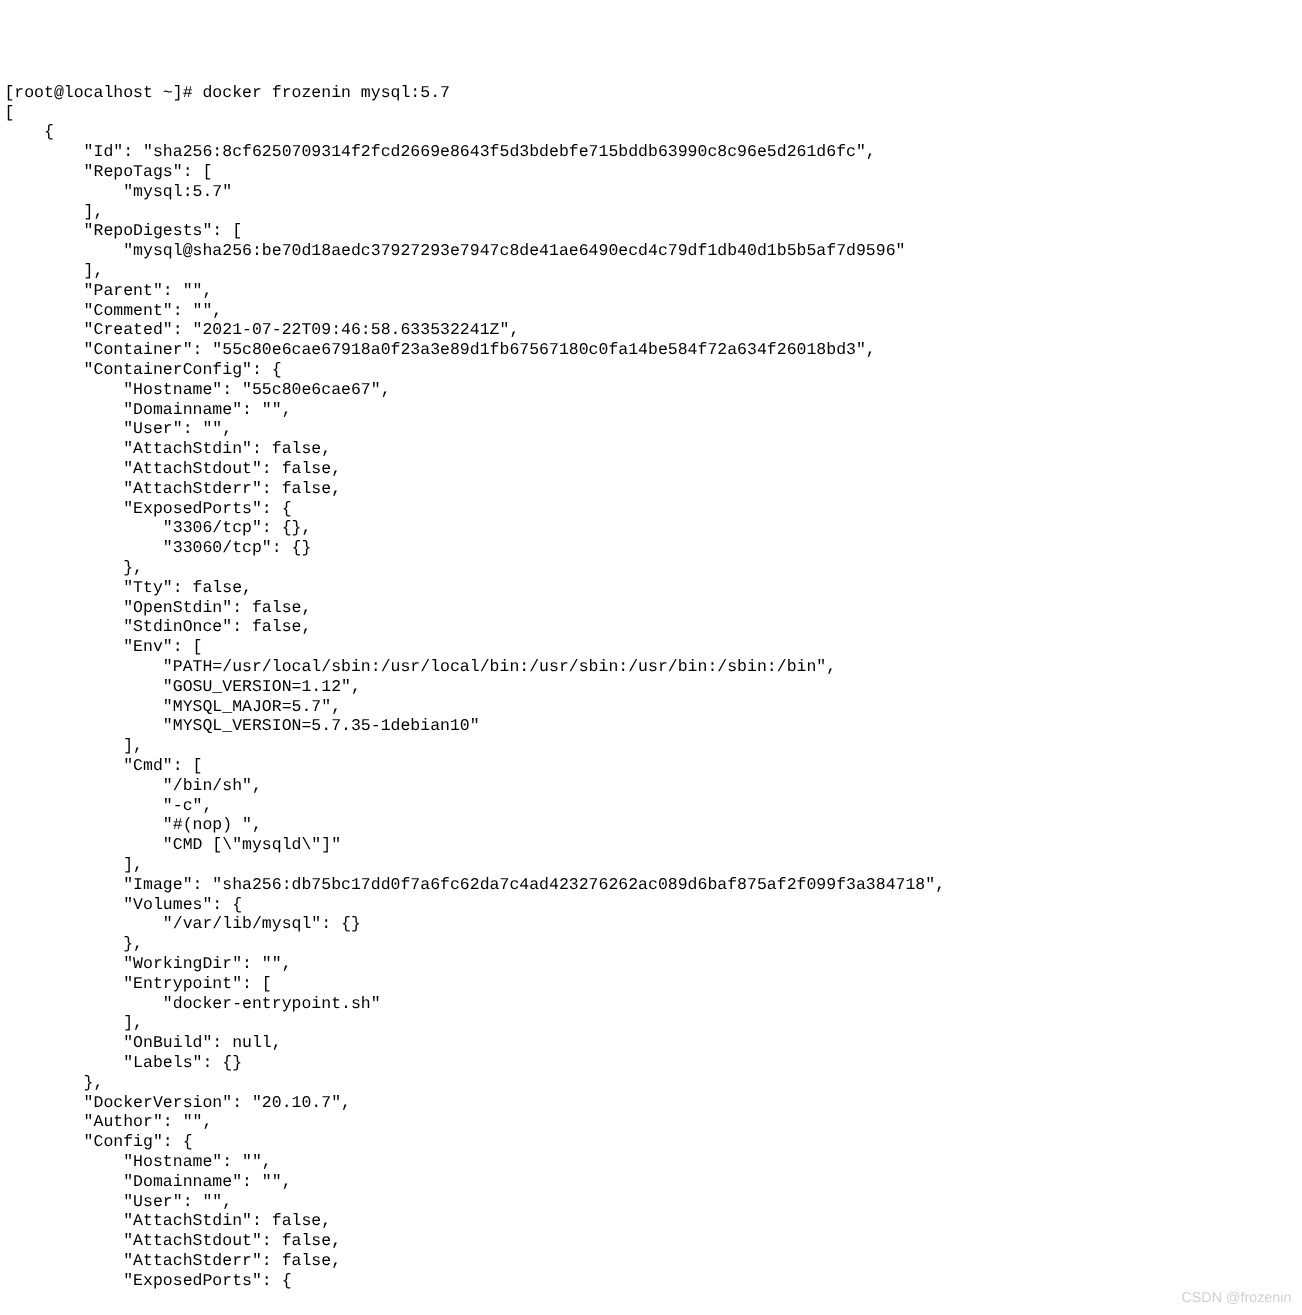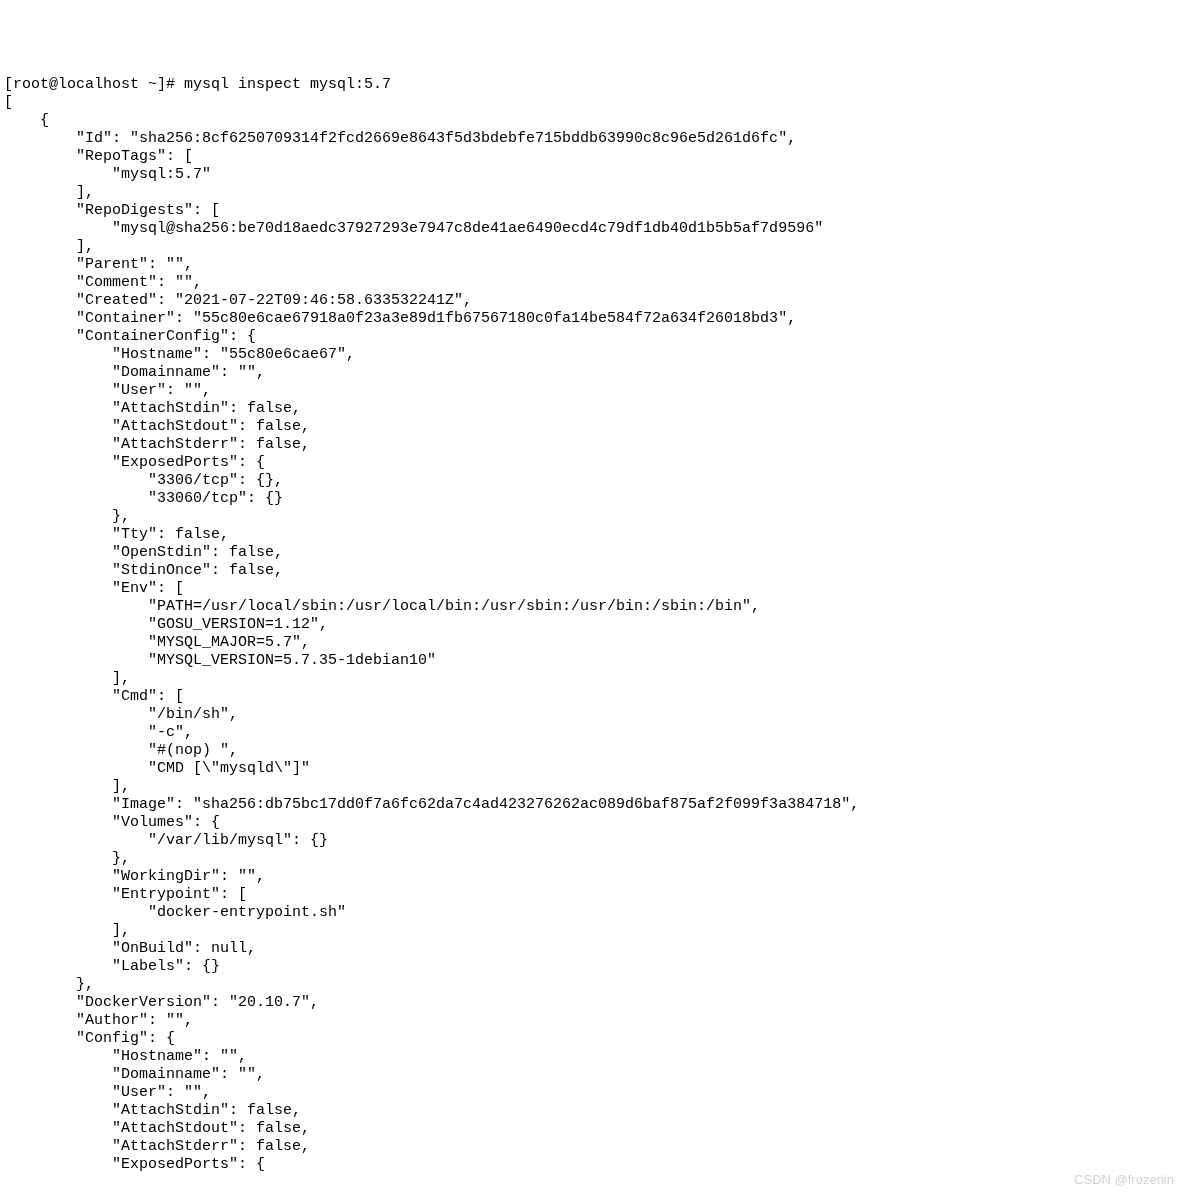--- a/index.html
+++ b/index.html
@@ -23,21 +23,21 @@
       white-space: nowrap;
       pointer-events: none;
       text-align: right;
     }
   </style>
 </head>
 <body>
 
 
 
-<span>[root@localhost ~]# mysql inspect mysql:5.7</span>
+<span>[root@localhost ~]# docker frozenin mysql:5.7</span>
 <span>[</span>
 <span>    {</span>
 <span>        "Id": "sha256:8cf6250709314f2fcd2669e8643f5d3bdebfe715bddb63990c8c96e5d261d6fc",</span>
 <span>        "RepoTags": [</span>
 <span>            "mysql:5.7"</span>
 <span>        ],</span>
 <span>        "RepoDigests": [</span>
 <span>            "mysql@sha256:be70d18aedc37927293e7947c8de41ae6490ecd4c79df1db40d1b5b5af7d9596"</span>
 <span>        ],</span>
 <span>        "Parent": "",</span>

